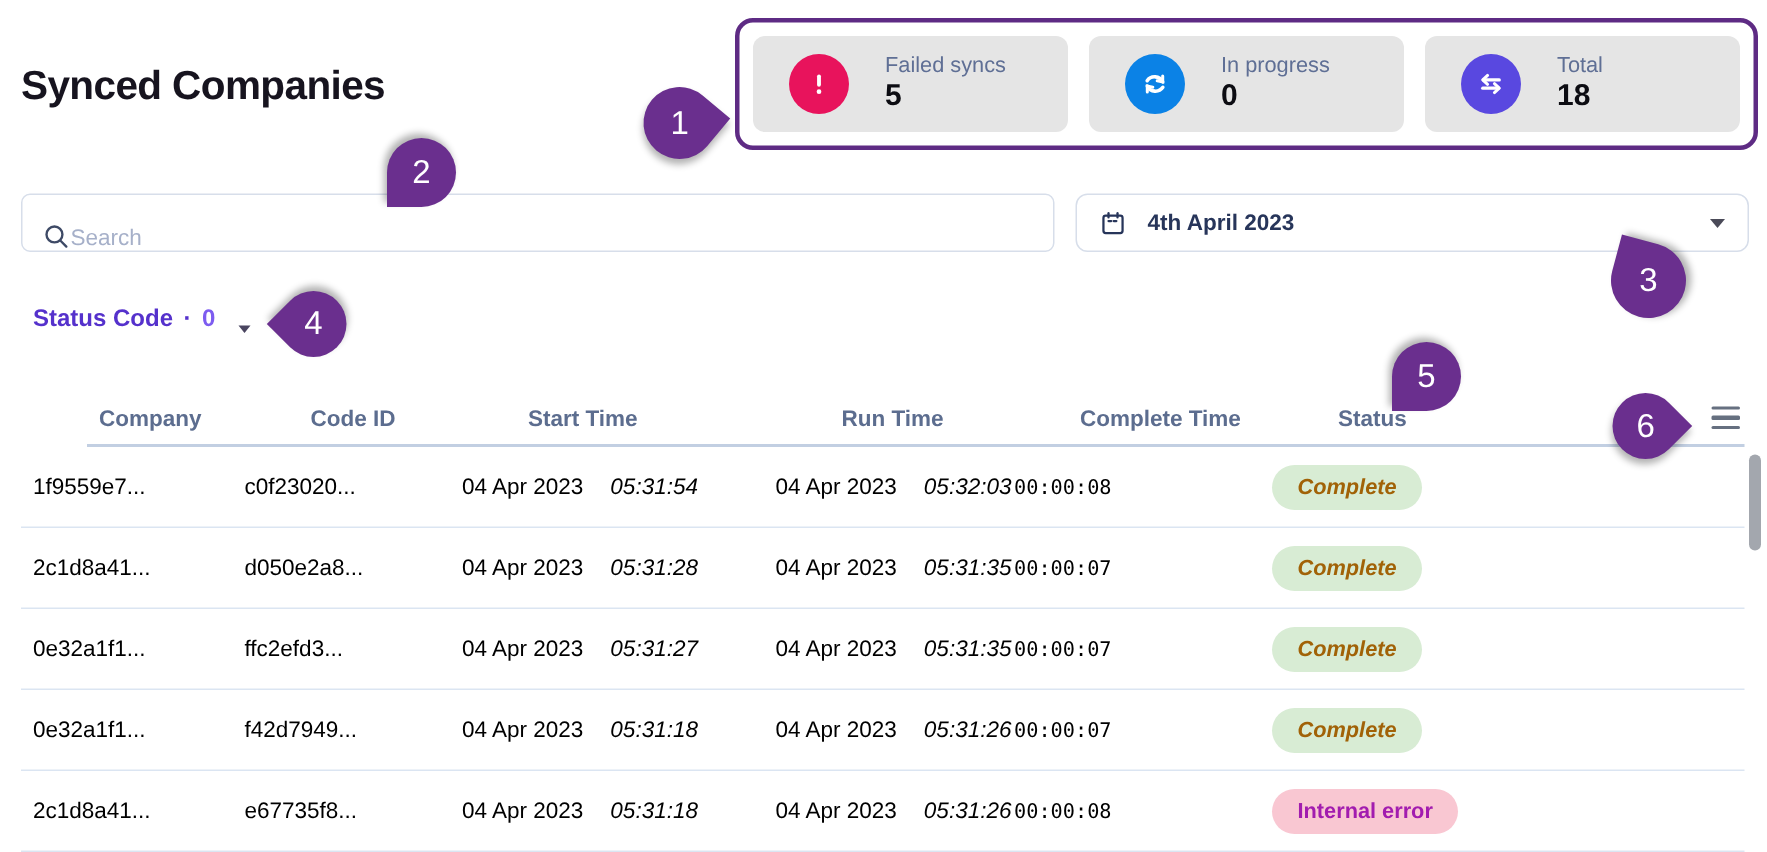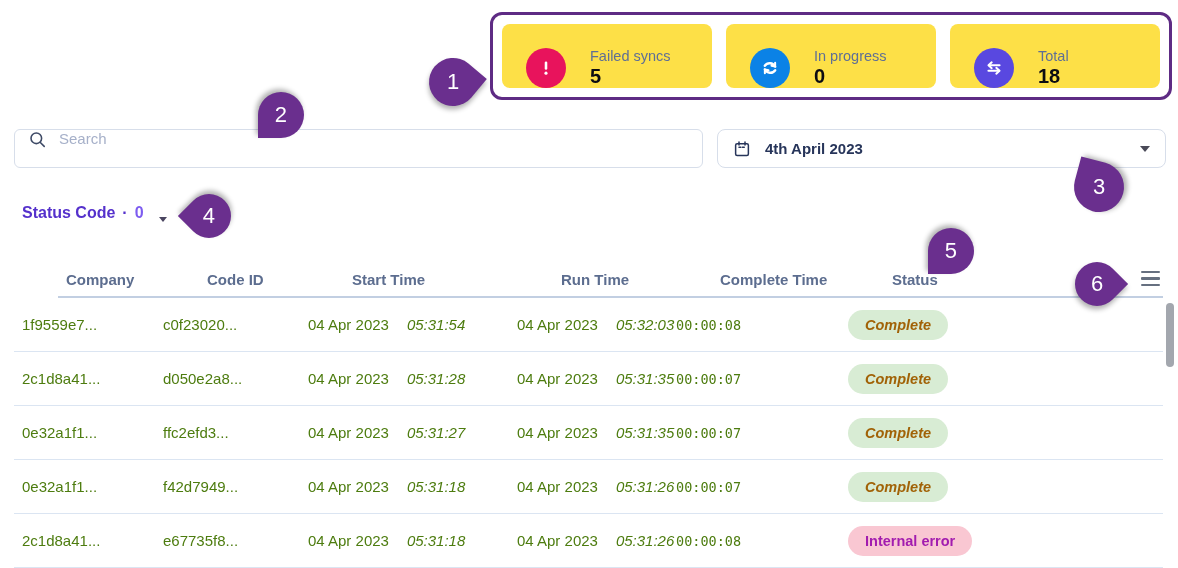--- a/index.html
+++ b/index.html
@@ -15,36 +15,36 @@
     font-size:27px; font-weight:bold; color:#17141f; letter-spacing:-0.4px;
   }
 
   
   .stats-box {
     position:absolute; left:490px; top:12px; width:682px; height:88px;
     border:3px solid #5e2b84; border-radius:12px;
     display:flex; gap:14px; padding:9px; background:#fff;
   }
   .stat-card {
-    flex:1; background:#fde047; border-radius:8px;
-    display:flex; align-items:flex-end; padding-left:24px; gap:24px;
+    flex:1; background:#e5e5e5; border-radius:8px;
+    display:flex; align-items:center; padding-left:24px; gap:24px;
   }
   .stat-icon {
     width:40px; height:40px; border-radius:50%; flex:0 0 40px;
     display:flex; align-items:center; justify-content:center;
   }
   .stat-text { display:flex; flex-direction:column; }
   .stat-label { font-size:14.5px; color:#5f6f95; }
   .stat-value { font-size:20px; font-weight:bold; color:#0c0c12; margin-top:1px; }
 
   
   .search-bar {
     position:absolute; left:14px; top:129px; width:689px; height:39px;
     border:1px solid #d7deea; border-radius:6px; background:#fff;
-    display:flex; align-items:flex-start; padding:0 13px; gap:12px;
+    display:flex; align-items:flex-end; padding:0 13px; 
   }
   .search-bar input {
     border:none; outline:none; flex:1; font-size:15px; color:#2d3a5c;
     font-family:"Liberation Sans", sans-serif; background:transparent;
   }
   .search-bar input::placeholder { color:#a6b0c9; }
 
   
   .date-picker {
     position:absolute; left:717px; top:129px; width:449px; height:39px;
@@ -69,21 +69,21 @@
 
   
   .table { position:absolute; left:14px; top:262px; width:1149px; }
   .tr {
     display:grid; grid-template-columns:141px 145px 209px 159px 172px 1fr;
     align-items:center; padding-left:8px;
   }
   .thead { height:36px; border-bottom:2px solid #c2cfe2;margin-left:44px; }
   .th { font-size:15px; font-weight:bold; color:#5c6d8f; }
   .row { height:54px; border-bottom:1px solid #dbe5f2; cursor:pointer; }
-  .td { font-size:15px; color:#4d7c0f; }
+  .td { font-size:15px; color:#000000; }
   .td .time { margin-left:18px;font-style:italic; }
   .td.mono { font-family:"DejaVu Sans Mono", monospace; font-size:13.5px; }
   .badge {
     display:inline-flex; align-items:center; height:30px; padding:0 17px;
     border-radius:15px; font-size:14.5px; font-weight:bold; width:fit-content;
   }
   .badge.success { background:#d8ecd4; color:#a16207;font-style:italic; }
   .badge.error   { background:#f9c7d2; color:#a21caf; }
 
   
@@ -112,20 +112,21 @@
   .m5 { left:928px; top:228px; width:46px; height:46px; transform:rotate(180deg); }
   .m5 span { transform:rotate(-180deg); }
   .m6 { left:1075px; top:262px; width:44px; height:44px; transform:rotate(45deg); }
   .m6 span { transform:rotate(-45deg); }
 </style>
 </head>
 <body>
 
 <div class="canvas">
 
+  <div class="page-title">Synced Companies</div>
 
   <div class="stats-box">
     <div class="stat-card">
       <div class="stat-icon" style="background:#e8135c;">
         <svg width="22" height="22" viewBox="0 0 24 24">
           <rect x="10.6" y="5" width="2.8" height="9" rx="1.4" fill="#fff"></rect>
           <circle cx="12" cy="17.6" r="1.7" fill="#fff"></circle>
         </svg>
       </div>
       <div class="stat-text">

